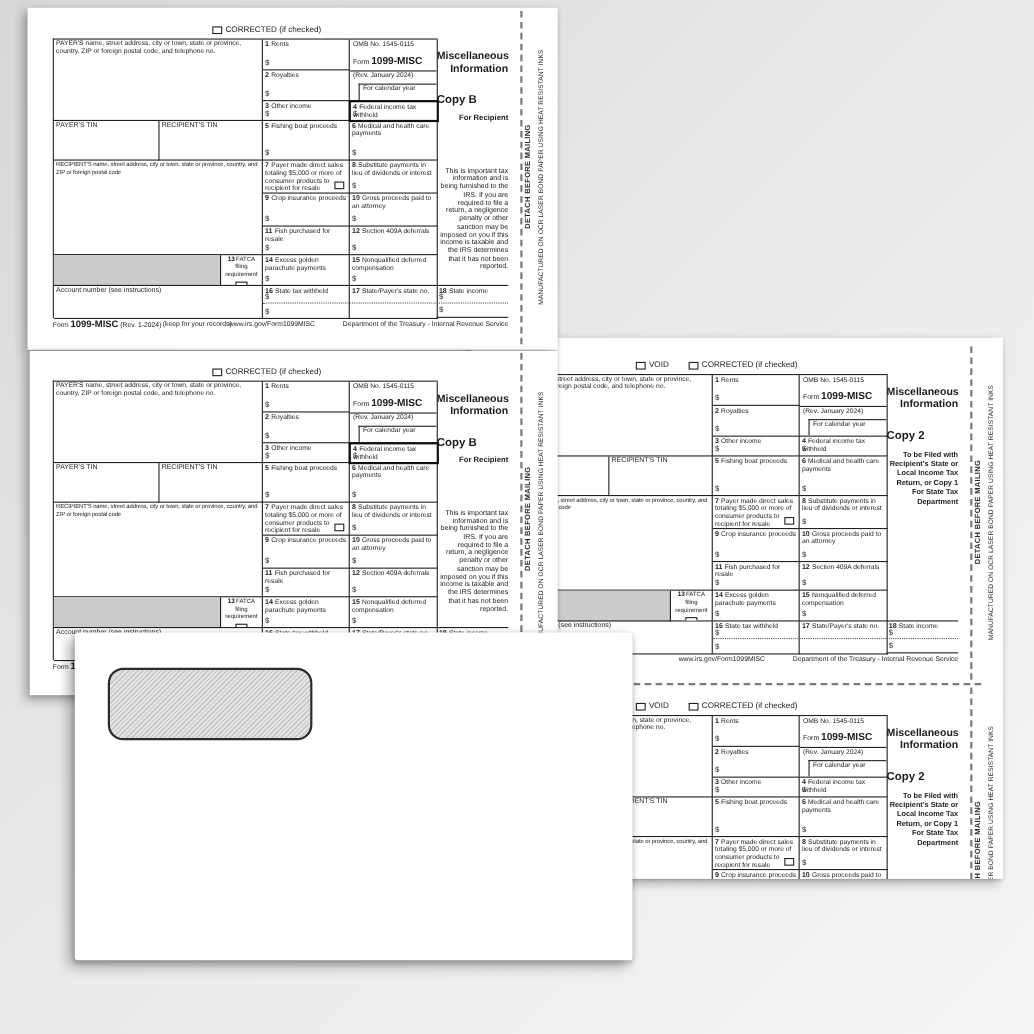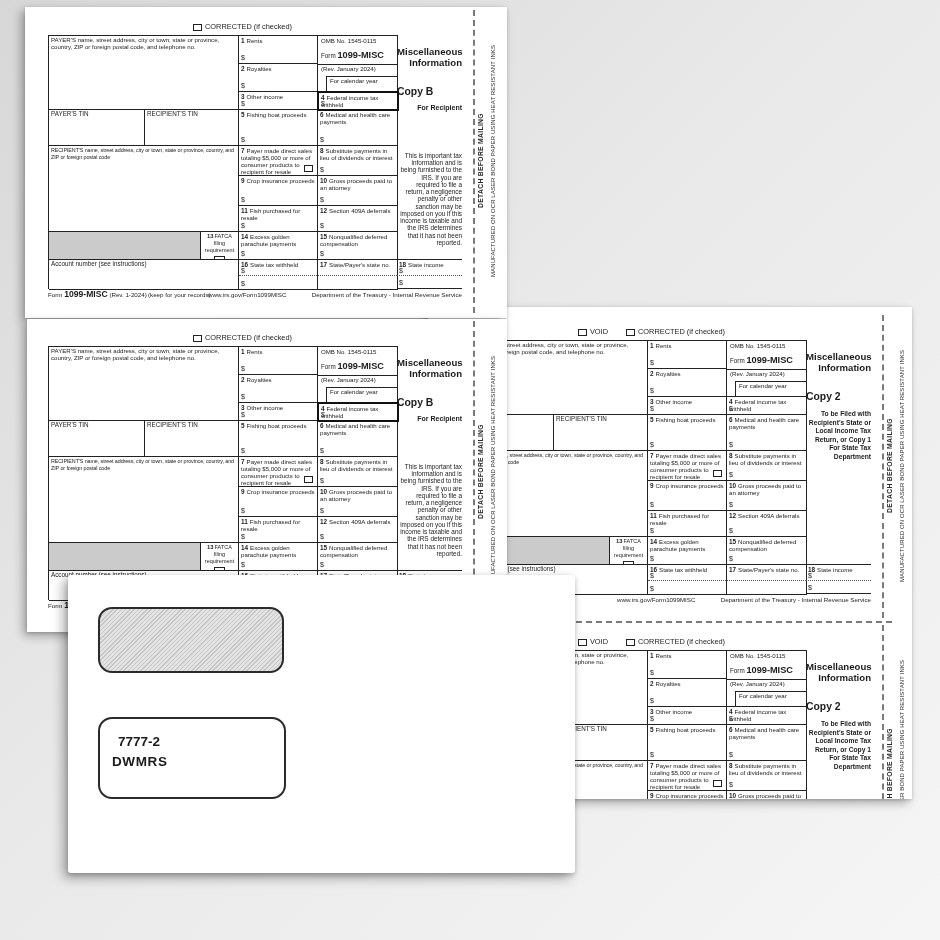--- a/index.html
+++ b/index.html
@@ -399,17 +399,13 @@
     <div class="perf-v"></div>
     <div class="edge-t">DETACH BEFORE MAILING</div>
     <div class="edge-m">MANUFACTURED ON OCR LASER BOND PAPER USING HEAT RESISTANT INKS</div>
   </div>
     </div>
   <div class="perf-h"></div>
 </div>
 
 <div id="envelope">
   <div class="env-w1"></div>
-  <div class="env-w2">
-    <span class="env-l1">7777-2</span>
-    <span class="env-l2">DWMRS</span>
-  </div>
 </div>
 
 </body></html>

